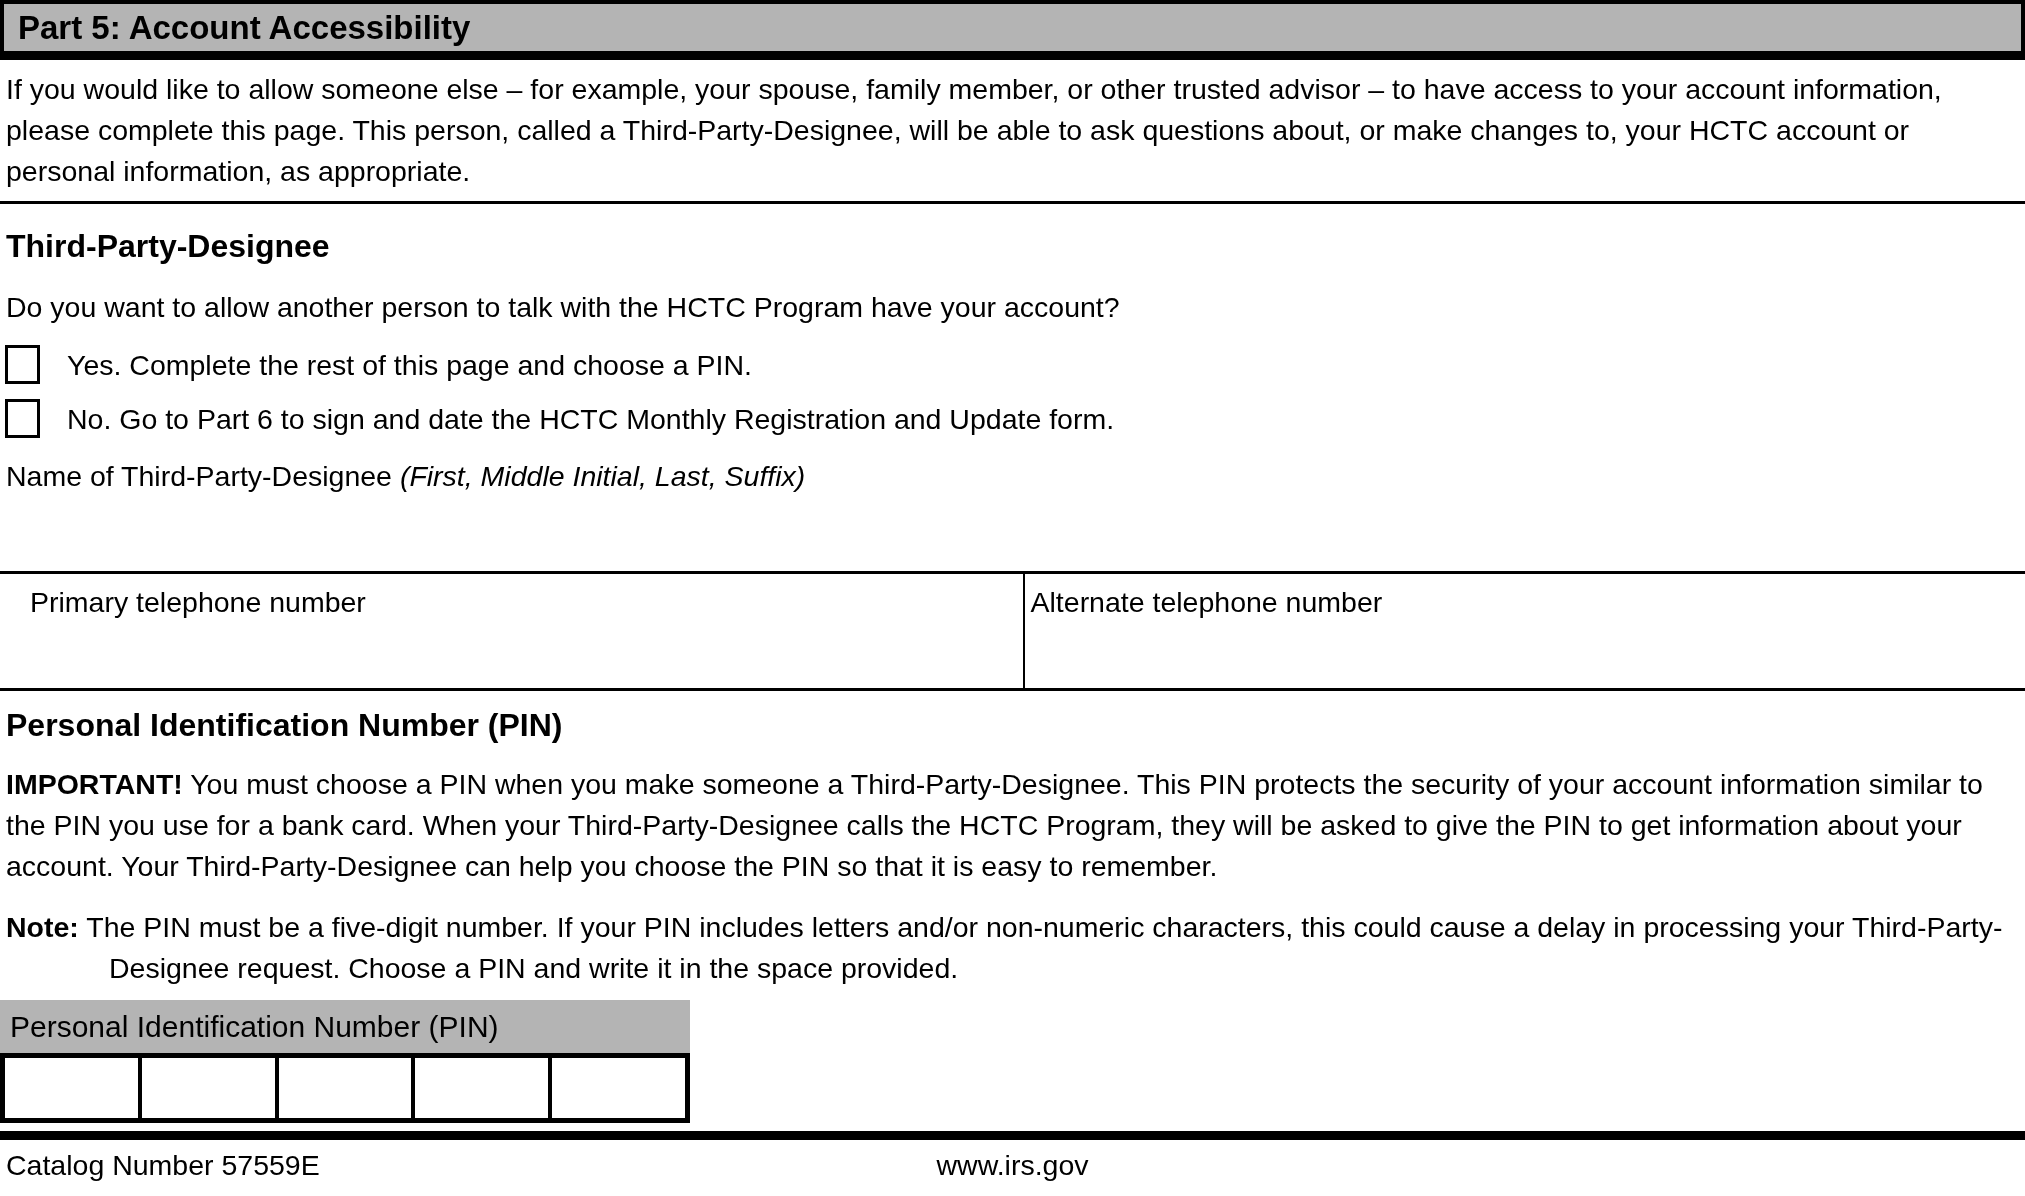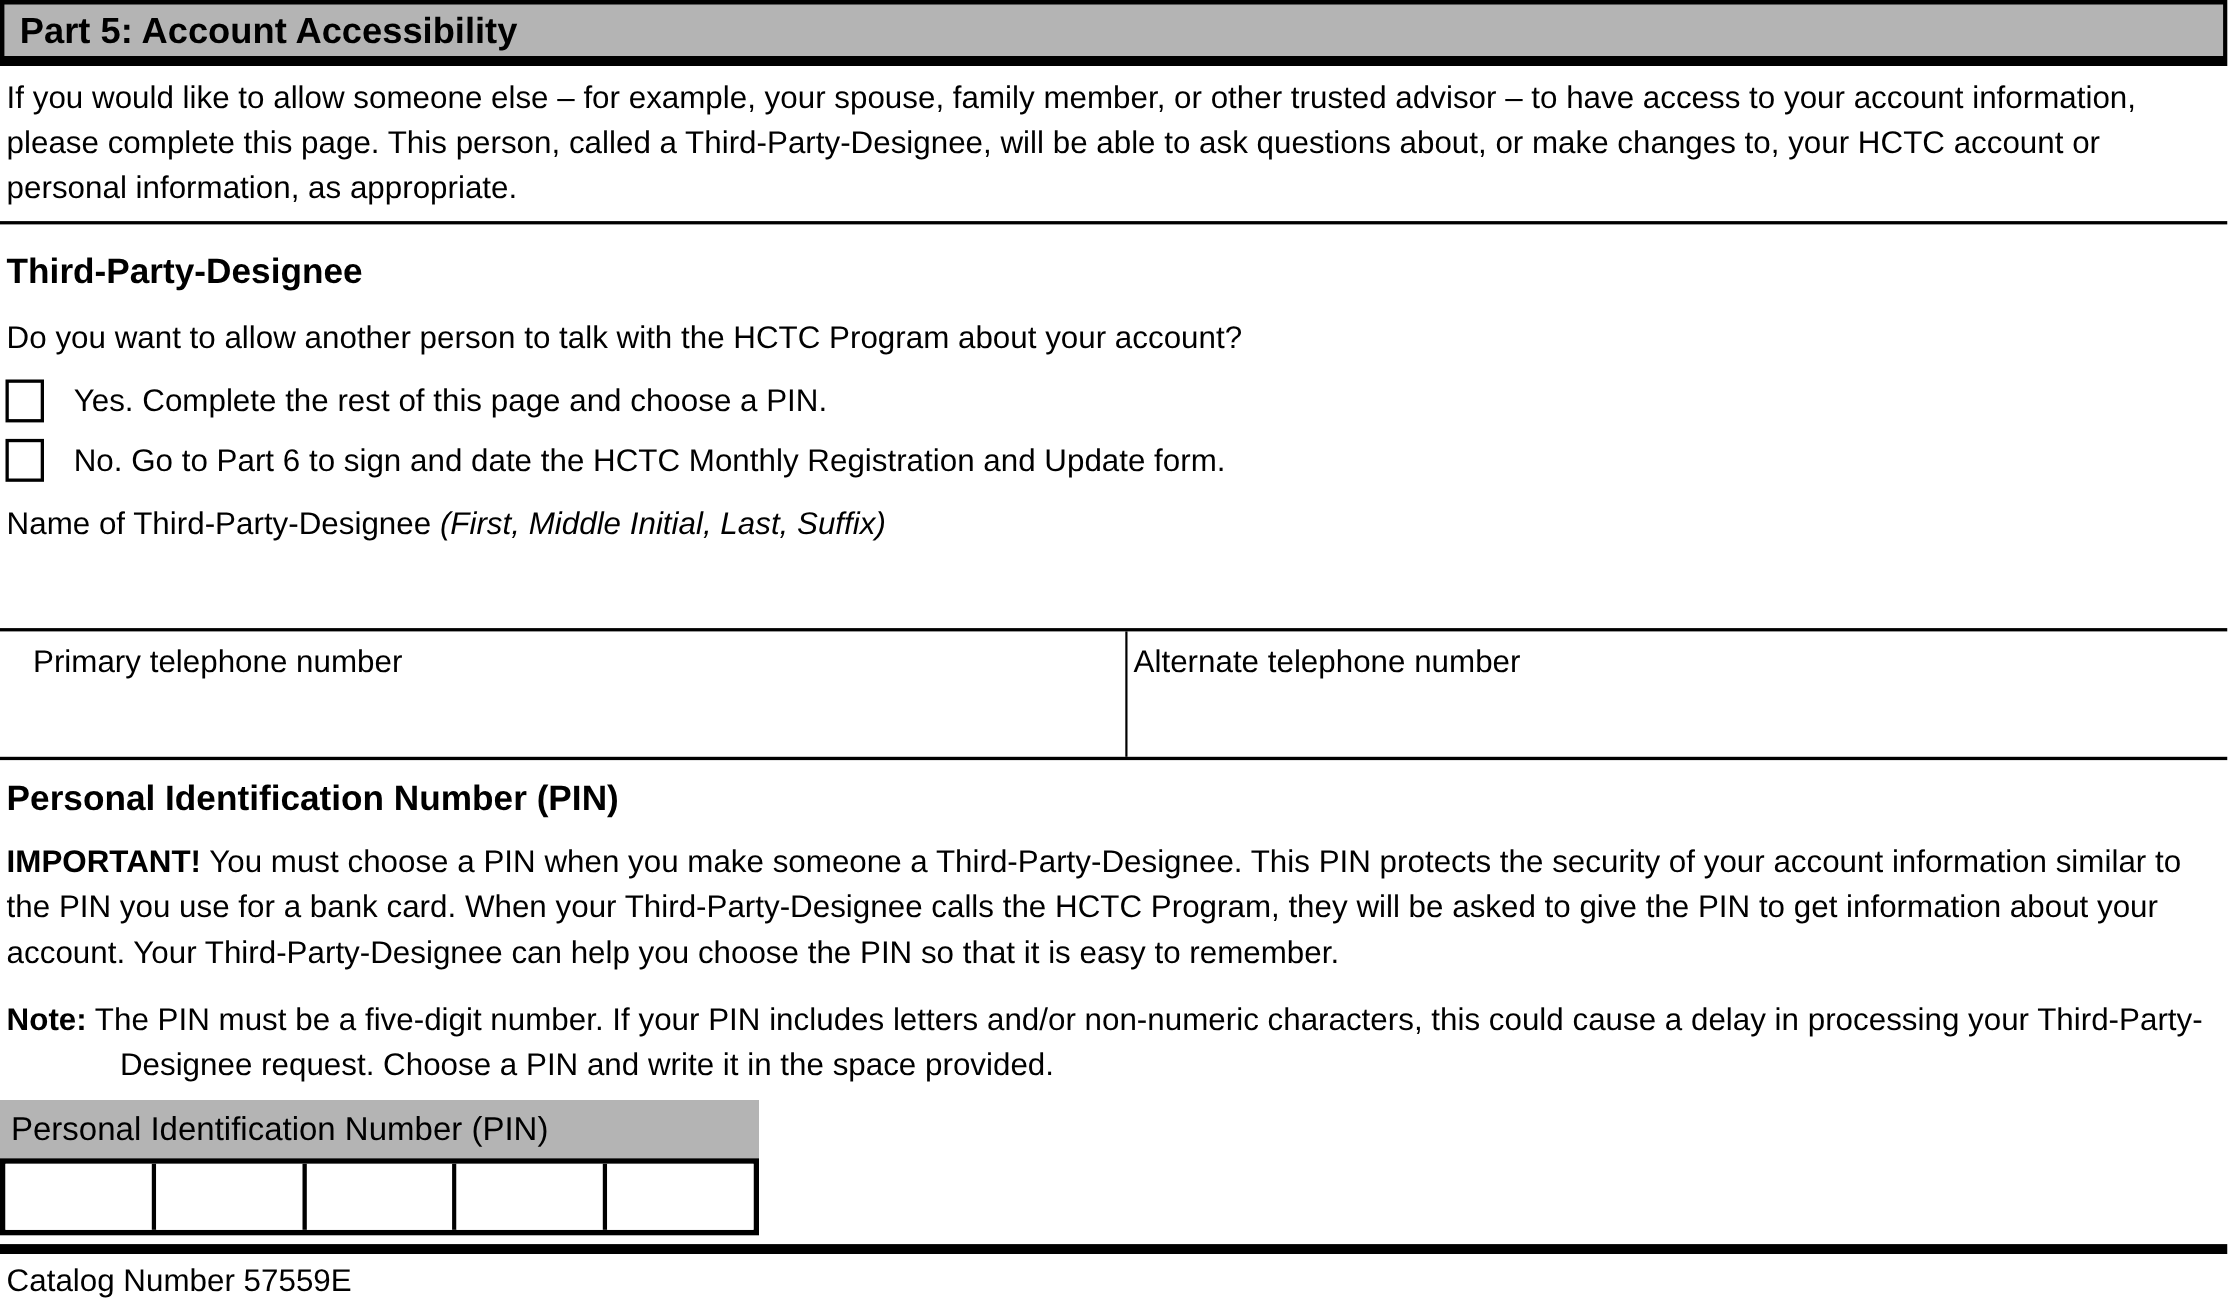--- a/index.html
+++ b/index.html
@@ -104,21 +104,21 @@
 <body>
 
 <div class="part-header">
   <span class="title">Part 5: Account Accessibility</span>
 </div>
 
 <p class="intro">If you would like to allow someone else – for example, your spouse, family member, or other trusted advisor – to have access to your account information, please complete this page. This person, called a Third-Party-Designee, will be able to ask questions about, or make changes to, your HCTC account or personal information, as appropriate.</p>
 
 <div class="section-heading">Third-Party-Designee</div>
 
-<div class="question">Do you want to allow another person to talk with the HCTC Program about your account?</div>
+<div class="question">Do you want to allow another person to talk with the HCTC Program have your account?</div>
 
 <div class="option-row">
   <span class="checkbox"></span>
   <span>Yes. Complete the rest of this page and choose a PIN.</span>
 </div>
 
 <div class="option-row">
   <span class="checkbox"></span>
   <span>No. Go to Part 6 to sign and date the HCTC Monthly Registration and Update form.</span>
 </div>
@@ -157,13 +157,14 @@
   <div class="pin-cell"></div>
   <div class="pin-cell"></div>
   <div class="pin-cell"></div>
   <div class="pin-cell"></div>
 </div>
 
 <div class="bottom-rule"></div>
 
 <div class="footer">
   <span>Catalog Number 57559E</span>
+  <span class="website">www.irs.gov</span>
 </div>
 
 </body></html>

